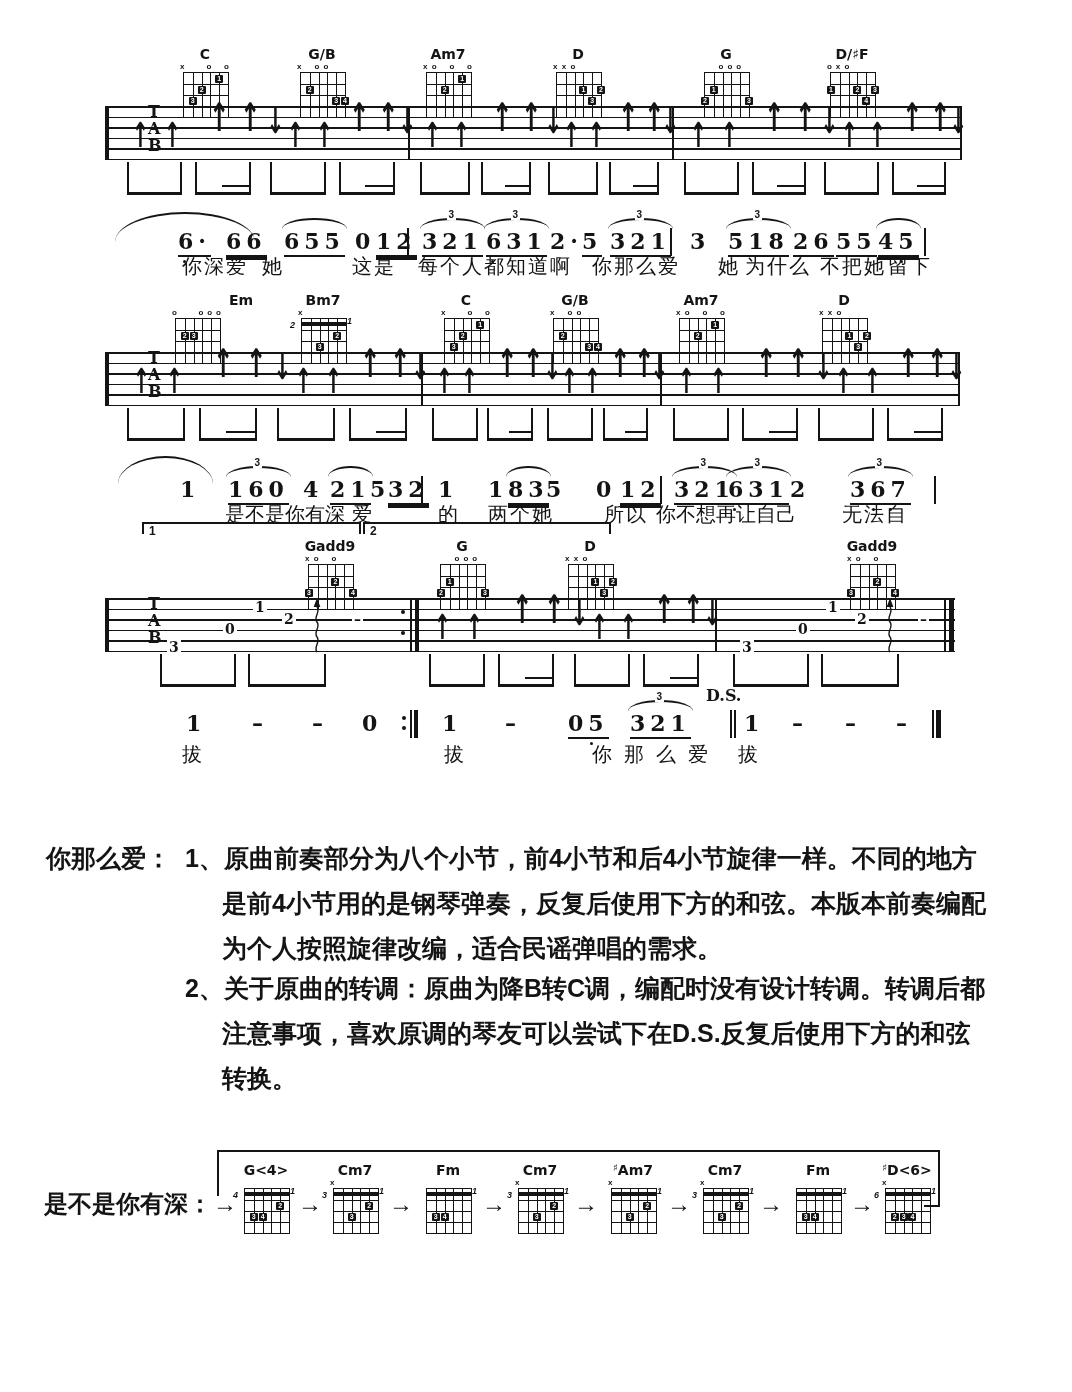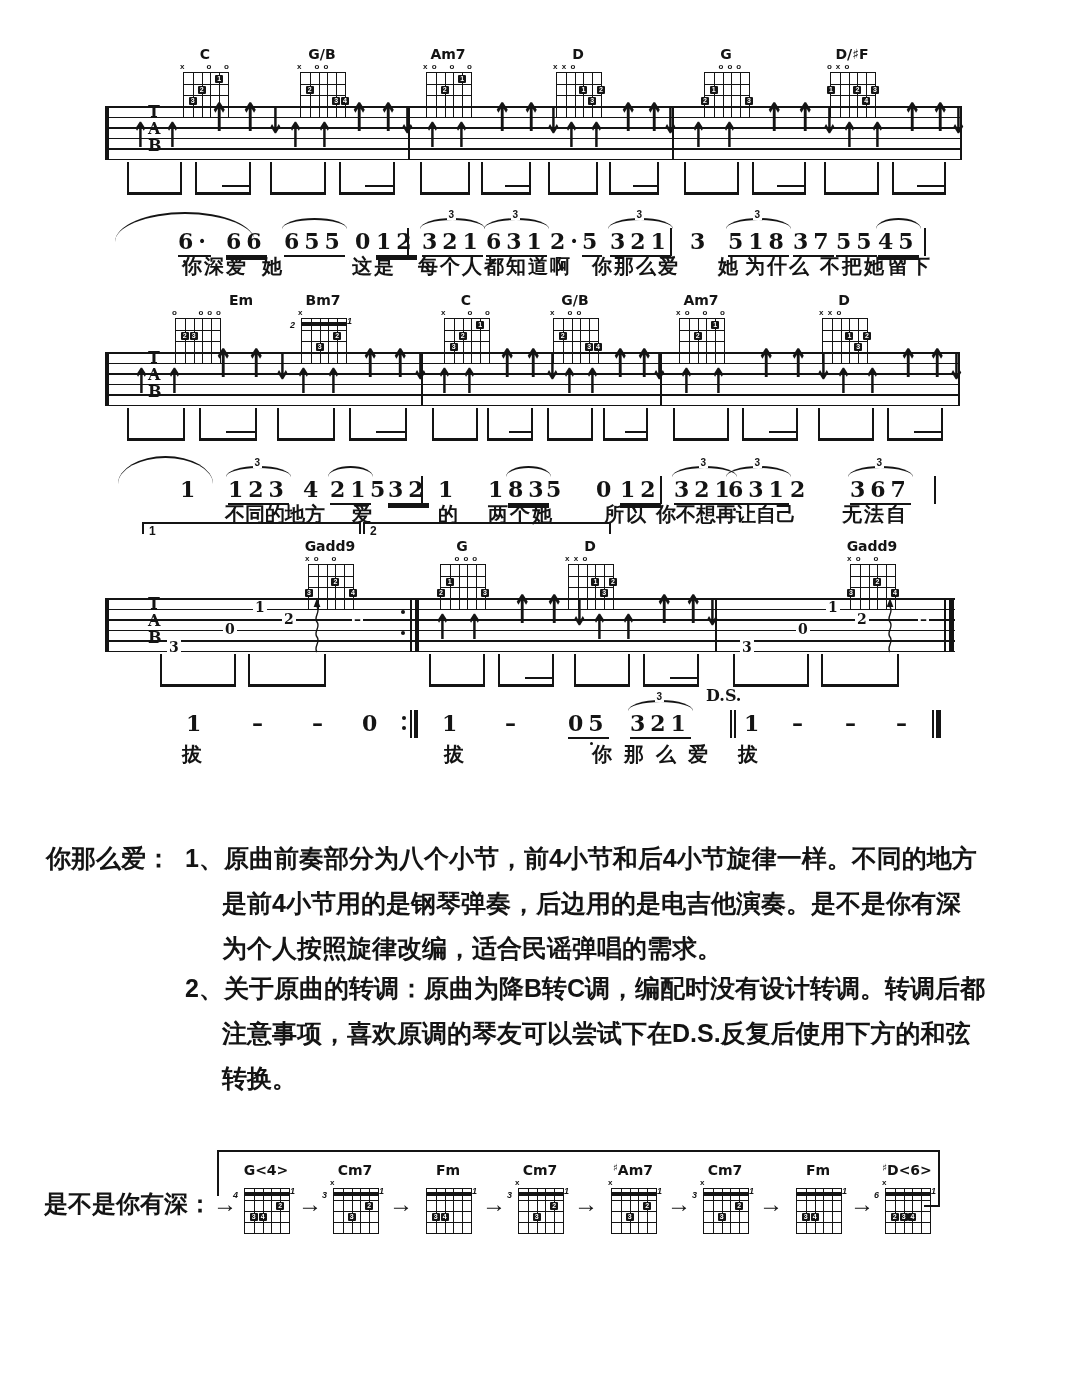--- a/index.html
+++ b/index.html
@@ -5,21 +5,21 @@
   html,body{margin:0;padding:0;background:#e8e8e8;}
   .page{position:relative;width:1072px;height:1392px;background:#ffffff;overflow:hidden;
         font-family:"Liberation Sans",sans-serif;color:#141414;}
   .abs{position:absolute;}
   .mtok{position:absolute;font-family:"DejaVu Serif",serif;font-weight:bold;font-size:22px;
         letter-spacing:5px;line-height:1;white-space:nowrap;}
   .u1{border-bottom:2px solid #141414;padding-bottom:3px;}
   .u2{border-bottom:2px solid #141414;box-shadow:0 3px 0 0 #141414;padding-bottom:3px;}
   .bar{position:absolute;background:#141414;}
   .rdot{position:absolute;width:4px;height:4px;border-radius:50%;background:#141414;}
-  .lyr{position:absolute;font-size:20px;font-weight:700;letter-spacing:2px;line-height:1;white-space:nowrap;}
+  .lyr{position:absolute;font-size:20px;font-weight:400;letter-spacing:2px;line-height:1;white-space:nowrap;}
   .note-line{position:absolute;font-size:25px;font-weight:bold;line-height:1.25;white-space:nowrap;}
   .chname{position:absolute;font-size:14px;font-weight:bold;white-space:nowrap;
           font-family:"DejaVu Sans",sans-serif;transform:translateX(-50%);}
   .mark{position:absolute;font-size:8px;font-weight:bold;line-height:1;}
   .gl{position:absolute;background:#141414;}
   .fdot{position:absolute;width:8px;height:8px;background:#141414;color:#fff;font-size:7px;
         font-weight:bold;text-align:center;line-height:8px;border-radius:1px;}
   .poslbl{position:absolute;font-size:9px;font-style:italic;font-weight:bold;}
   .arrow{position:absolute;font-family:"DejaVu Sans",sans-serif;font-weight:bold;line-height:1;
          transform:scaleX(.72) scaleY(1.15);transform-origin:center top;}
@@ -238,21 +238,21 @@
       <span class="mtok" style="left: 550px; top: 230px;">2·</span>
       <span class="mtok u1" style="left: 582px; top: 230px;">5</span>
       <span class="mtok u1" style="left: 610px; top: 230px;">321</span>
       <div class="arc" style="left: 608px; top: 218px; width: 65px; height: 9px;"></div>
       <div class="triplbl" style="left: 634.5px; top: 210px;">3</div>
       <div class="bar" style="left: 670px; top: 228px; width: 2px; height: 28px;"></div>
       <span class="mtok" style="left: 690px; top: 230px;">3</span>
       <span class="mtok u1" style="left: 728px; top: 230px;">518</span>
       <div class="arc" style="left: 726px; top: 218px; width: 65px; height: 9px;"></div>
       <div class="triplbl" style="left: 752.5px; top: 210px;">3</div>
-      <span class="mtok u1" style="left: 793px; top: 230px;">37</span>
+      <span class="mtok u1" style="left: 793px; top: 230px;">26</span>
       <span class="mtok u1" style="left: 836px; top: 230px;">55</span>
       <span class="mtok u2" style="left: 878px; top: 230px;">45</span>
       <div class="arc" style="left: 876px; top: 218px; width: 45px; height: 9px;"></div>
       <div class="rdot" style="left: 900px; top: 260px; width: 3px; height: 3px;"></div>
       <div class="bar" style="left: 924px; top: 228px; width: 2px; height: 28px;"></div>
       <div class="lyr" style="left: 182px; top: 256px;">你深爱</div>
       <div class="lyr" style="left: 262px; top: 256px;">她</div>
       <div class="lyr" style="left: 352px; top: 256px;">这是</div>
       <div class="lyr" style="left: 418px; top: 256px;">每个人都知道啊</div>
       <div class="lyr" style="left: 592px; top: 256px;">你那么爱</div>
@@ -430,21 +430,21 @@
       <div class="beam" style="left: 672.7px; top: 408px; width: 52.2px; height: 30px;"></div>
       <div class="beam" style="left: 742.3px; top: 408px; width: 52.2px; height: 30px;">
         <div class="d2"></div>
       </div>
       <div class="beam" style="left: 817.7px; top: 408px; width: 52.2px; height: 30px;"></div>
       <div class="beam" style="left: 887.3px; top: 408px; width: 52.2px; height: 30px;">
         <div class="d2"></div>
       </div>
       <div class="arc" style="left: 118px; top: 456px; width: 95px; height: 26px;"></div>
       <span class="mtok" style="left: 180px; top: 478px;">1</span>
-      <span class="mtok u1" style="left: 228px; top: 478px;">123</span>
+      <span class="mtok u1" style="left: 228px; top: 478px;">160</span>
       <div class="arc" style="left: 226px; top: 466px; width: 65px; height: 9px;"></div>
       <div class="triplbl" style="left: 252.5px; top: 458px;">3</div>
       <span class="mtok" style="left: 303px; top: 478px;">4</span>
       <span class="mtok u1" style="left: 330px; top: 478px;">21</span>
       <div class="arc" style="left: 328px; top: 466px; width: 45px; height: 9px;"></div>
       <span class="mtok" style="left: 370px; top: 478px;">5</span>
       <span class="mtok u2" style="left: 388px; top: 478px;">32</span>
       <div class="bar" style="left: 421px; top: 476px; width: 2px; height: 28px;"></div>
       <span class="mtok" style="left: 438px; top: 478px;">1</span>
       <span class="mtok" style="left: 488px; top: 478px;">1</span>
@@ -461,21 +461,21 @@
       <div class="arc" style="left: 726px; top: 466px; width: 65px; height: 9px;"></div>
       <div class="triplbl" style="left: 752.5px; top: 458px;">3</div>
       <div class="rdot" style="left: 733px; top: 508px; width: 3px; height: 3px;"></div>
       <span class="mtok" style="left: 790px; top: 478px;">2</span>
       <span class="mtok u1" style="left: 850px; top: 478px;">367</span>
       <div class="arc" style="left: 848px; top: 466px; width: 65px; height: 9px;"></div>
       <div class="triplbl" style="left: 874.5px; top: 458px;">3</div>
       <div class="rdot" style="left: 872px; top: 508px; width: 3px; height: 3px;"></div>
       <div class="rdot" style="left: 889px; top: 508px; width: 3px; height: 3px;"></div>
       <div class="bar" style="left: 934px; top: 476px; width: 2px; height: 28px;"></div>
-      <div class="lyr" style="left: 225px; top: 504px; letter-spacing: 0px;">不同的地方</div>
+      <div class="lyr" style="left: 225px; top: 504px; letter-spacing: 0px;">是不是你有深</div>
       <div class="lyr" style="left: 352px; top: 504px;">爱</div>
       <div class="lyr" style="left: 438px; top: 504px;">的</div>
       <div class="lyr" style="left: 488px; top: 504px;">两个她</div>
       <div class="lyr" style="left: 604px; top: 504px;">所以</div>
       <div class="lyr" style="left: 656px; top: 504px; letter-spacing: 0px;">你不想再让自己</div>
       <div class="lyr" style="left: 842px; top: 504px;">无法自</div>
       <div style="position: absolute; left: 308px; top: 538px; width: 44px;">
         <div class="chname" style="left: 50%; top: 0px;">Gadd9</div>
         <div class="mark" style="left: -3px; top: 17px;">x</div>
         <div class="mark" style="left: 5.8px; top: 17px;">o</div>
@@ -775,21 +775,21 @@
           <div class="fdot" style="left: 13.6px; top: 23.5px;">3</div>
           <div class="fdot" style="left: 22.4px; top: 23.5px;">4</div>
         </div>
         <div class="poslbl" style="left: -11px; top: 28px;">6</div>
         <div class="poslbl" style="left: 46px; top: 24px;">1</div>
       </div>
     </div>
   <div id="notes">
     <span id="notes-label" class="note-line" style="left: 46px; top: 843px;">你那么爱：</span>
   <div class="note-line" style="left: 185px; top: 843px;">1、原曲前奏部分为八个小节，前4小节和后4小节旋律一样。不同的地方</div>
-      <div class="note-line" style="left: 222px; top: 888px;">是前4小节用的是钢琴弹奏，后边用的是电吉他演奏。是不是你有深</div>
+      <div class="note-line" style="left: 222px; top: 888px;">是前4小节用的是钢琴弹奏，反复后使用下方的和弦。本版本前奏编配</div>
       <div class="note-line" style="left: 222px; top: 933px;">为个人按照旋律改编，适合民谣弹唱的需求。</div>
       <div class="note-line" style="left: 185px; top: 973px;">2、关于原曲的转调：原曲为降B转C调，编配时没有设计转调。转调后都</div>
       <div class="note-line" style="left: 222px; top: 1018px;">注意事项，喜欢原调的琴友可以尝试下在D.S.反复后使用下方的和弦</div>
       <div class="note-line" style="left: 222px; top: 1063px;">转换。</div>
     </div>
   <div id="modulation">
     <span id="mod-label" class="modlabel" style="left: 44px; top: 1188px;">是不是你有深：</span>
   <span style="position: absolute; left: 213px; top: 1192px; font-size: 24px; font-weight: bold; line-height: 1;">→</span>
       <span style="position: absolute; left: 298px; top: 1192px; font-size: 24px; font-weight: bold; line-height: 1;">→</span>
       <span style="position: absolute; left: 389px; top: 1192px; font-size: 24px; font-weight: bold; line-height: 1;">→</span>

